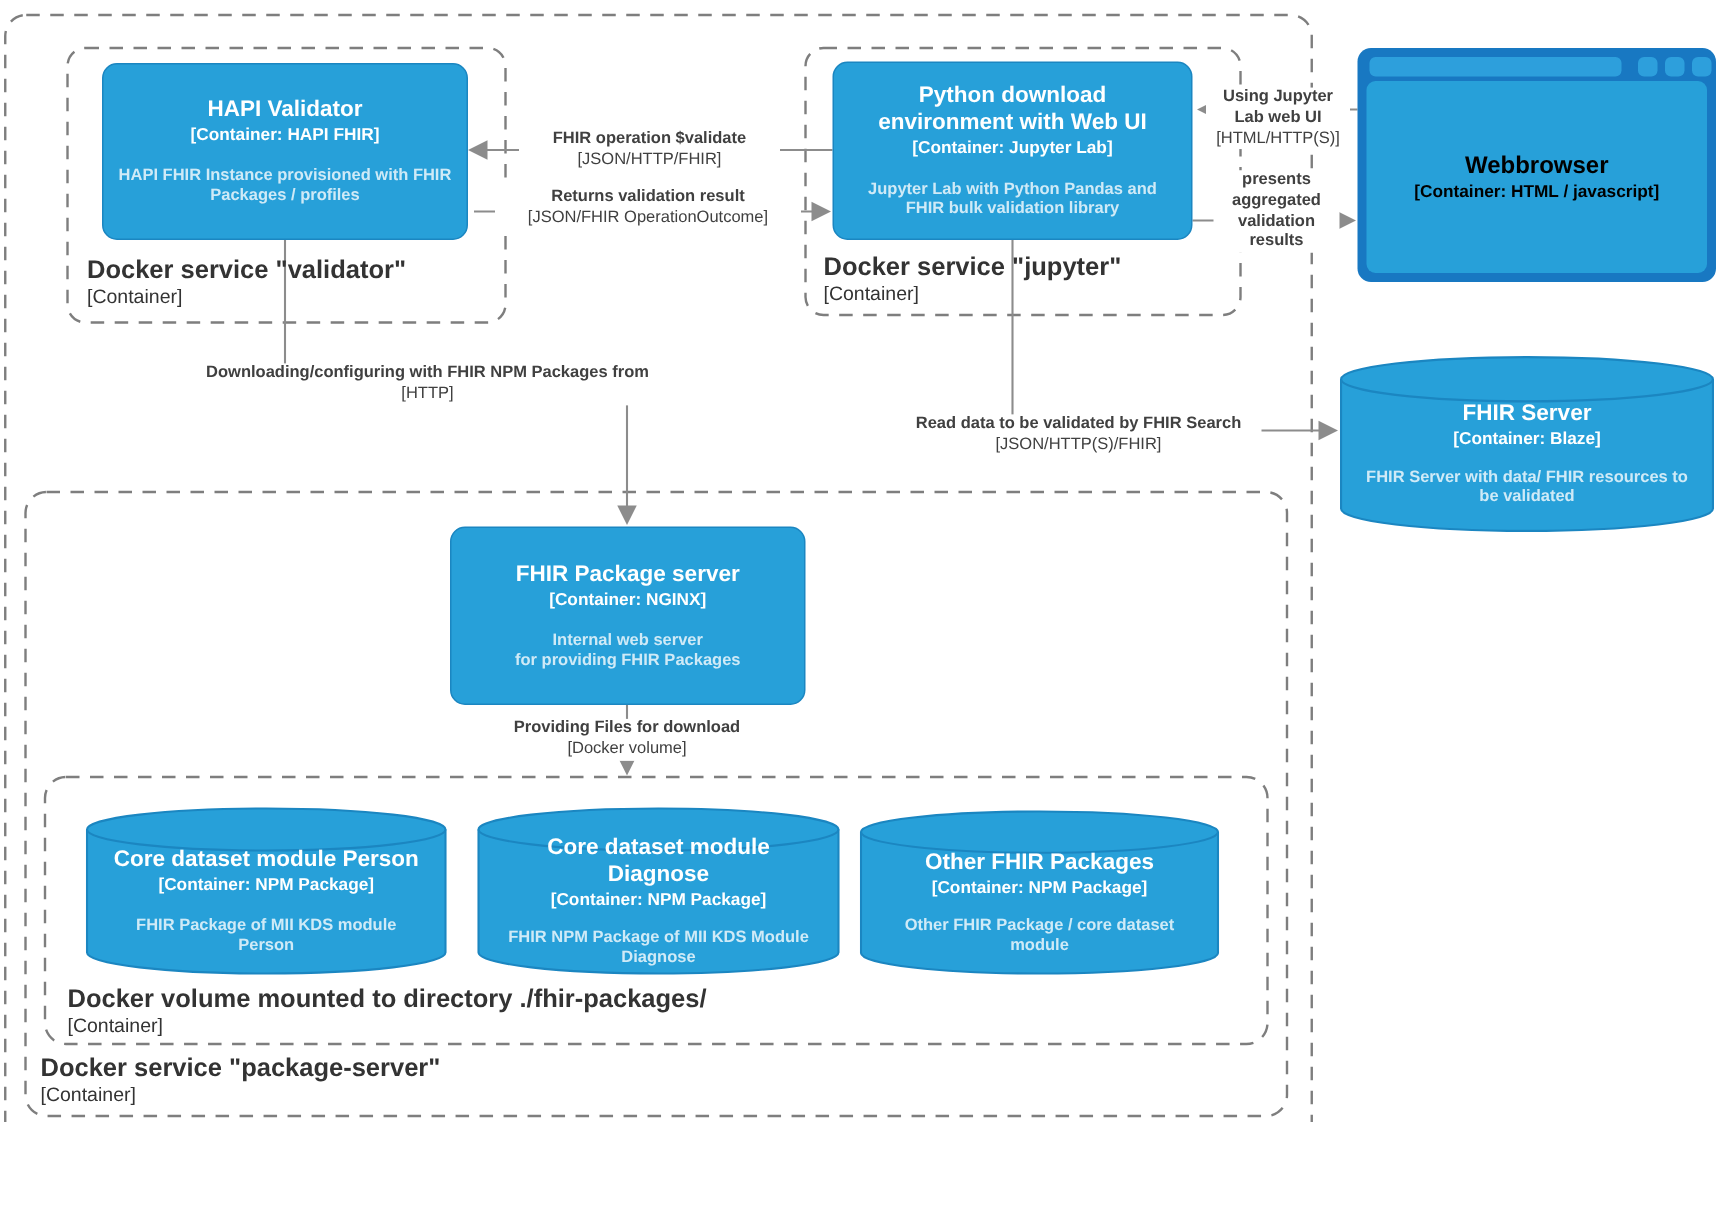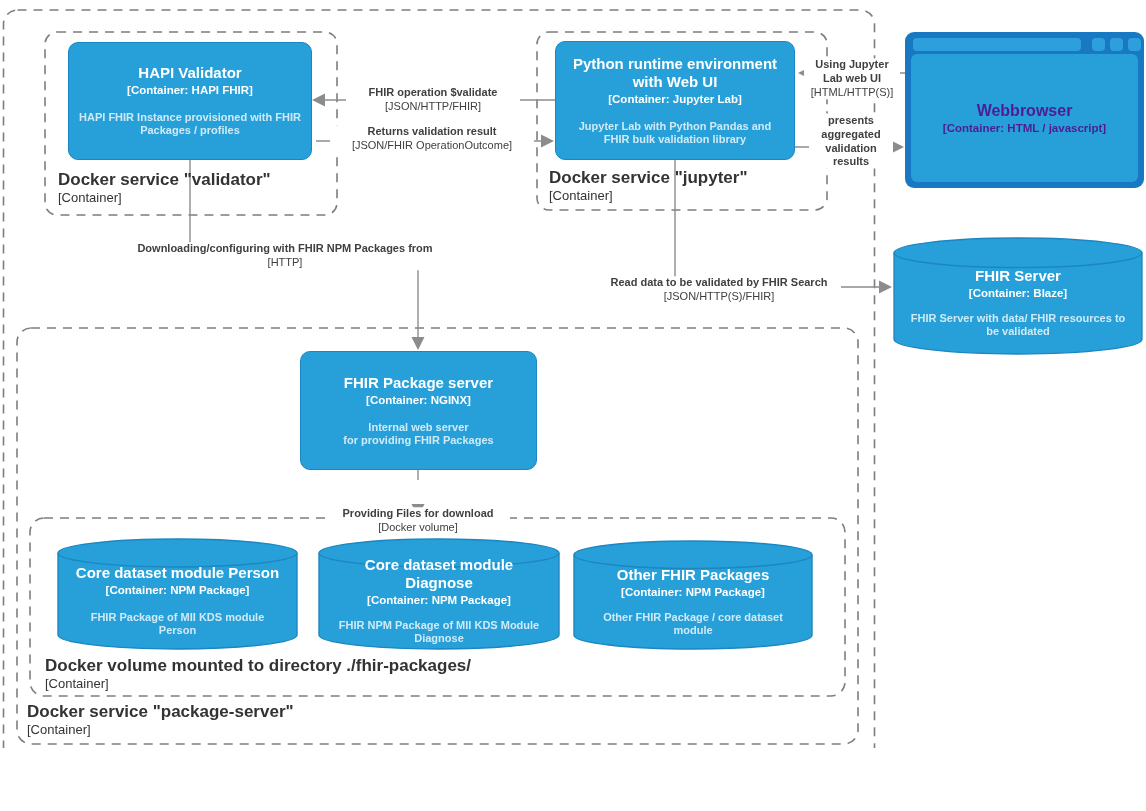--- a/index.html
+++ b/index.html
@@ -34,21 +34,21 @@
   }
 
   
   .browser{position:absolute;left:905px;top:32px;width:239px;height:156px;
            background:#1878c2;border-radius:9px;}
   .bbar{position:absolute;left:8px;top:6px;width:168px;height:13px;
         background:#2d9fdc;border-radius:4px;}
   .bbtn{position:absolute;top:6px;width:13px;height:13px;background:#2d9fdc;border-radius:4px;}
   .bpanel{position:absolute;left:6px;top:22px;right:6px;bottom:6px;background:#27a0d9;
           border-radius:6px;display:flex;flex-direction:column;justify-content:center;
-          align-items:center;color:#4c1d95;text-align:center;}
+          align-items:center;color:#000000;text-align:center;}
   .bpanel .ntitle{font-size:16px;}
 
   
   .glabel{position:absolute;color:#333;}
   .gtitle{font-size:17px;font-weight:bold;line-height:1.2;}
   .gsub{font-size:13px;line-height:1.3;}
 
   
   .elabel{position:absolute;transform:translate(-50%,-50%);background:#fff;
           font-size:11px;color:#404040;text-align:center;line-height:1.25;padding:0 2px;}
@@ -98,21 +98,21 @@
     </g>
   </svg>
 
   <div class="node" style="left:68px;top:42px;width:244px;height:118px;">
     <div class="ntitle">HAPI Validator</div>
     <div class="ntech">[Container: HAPI FHIR]</div>
     <div class="ndesc">HAPI FHIR Instance provisioned with FHIR Packages / profiles</div>
   </div>
 
   <div class="node" style="left:555px;top:41px;width:240px;height:119px;">
-    <div class="ntitle">Python runtime environment with Web UI</div>
+    <div class="ntitle">Python download environment with Web UI</div>
     <div class="ntech">[Container: Jupyter Lab]</div>
     <div class="ndesc">Jupyter Lab with Python Pandas and FHIR bulk validation library</div>
   </div>
 
   <div class="node" style="left:300px;top:351px;width:237px;height:119px;">
     <div class="ntitle">FHIR Package server</div>
     <div class="ntech">[Container: NGINX]</div>
     <div class="ndesc">Internal web server
 for providing FHIR Packages</div>
   </div>
@@ -213,18 +213,18 @@
     <span class="name">presents aggregated validation results</span>
   </div>
   <div class="elabel" style="left:285px;top:256px;width:330px;">
     <span class="name">Downloading/configuring with FHIR NPM Packages from</span>
     <span class="tech">[HTTP]</span>
   </div>
   <div class="elabel" style="left:719px;top:290px;width:240px;">
     <span class="name">Read data to be validated by FHIR Search</span>
     <span class="tech">[JSON/HTTP(S)/FHIR]</span>
   </div>
-  <div class="elabel" style="left:418px;top:493px;width:180px;margin-top:28px;">
+  <div class="elabel" style="left:418px;top:493px;width:180px;">
     <span class="name">Providing Files for download</span>
     <span class="tech">[Docker volume]</span>
   </div>
 
 </div>
 
 </body></html>

